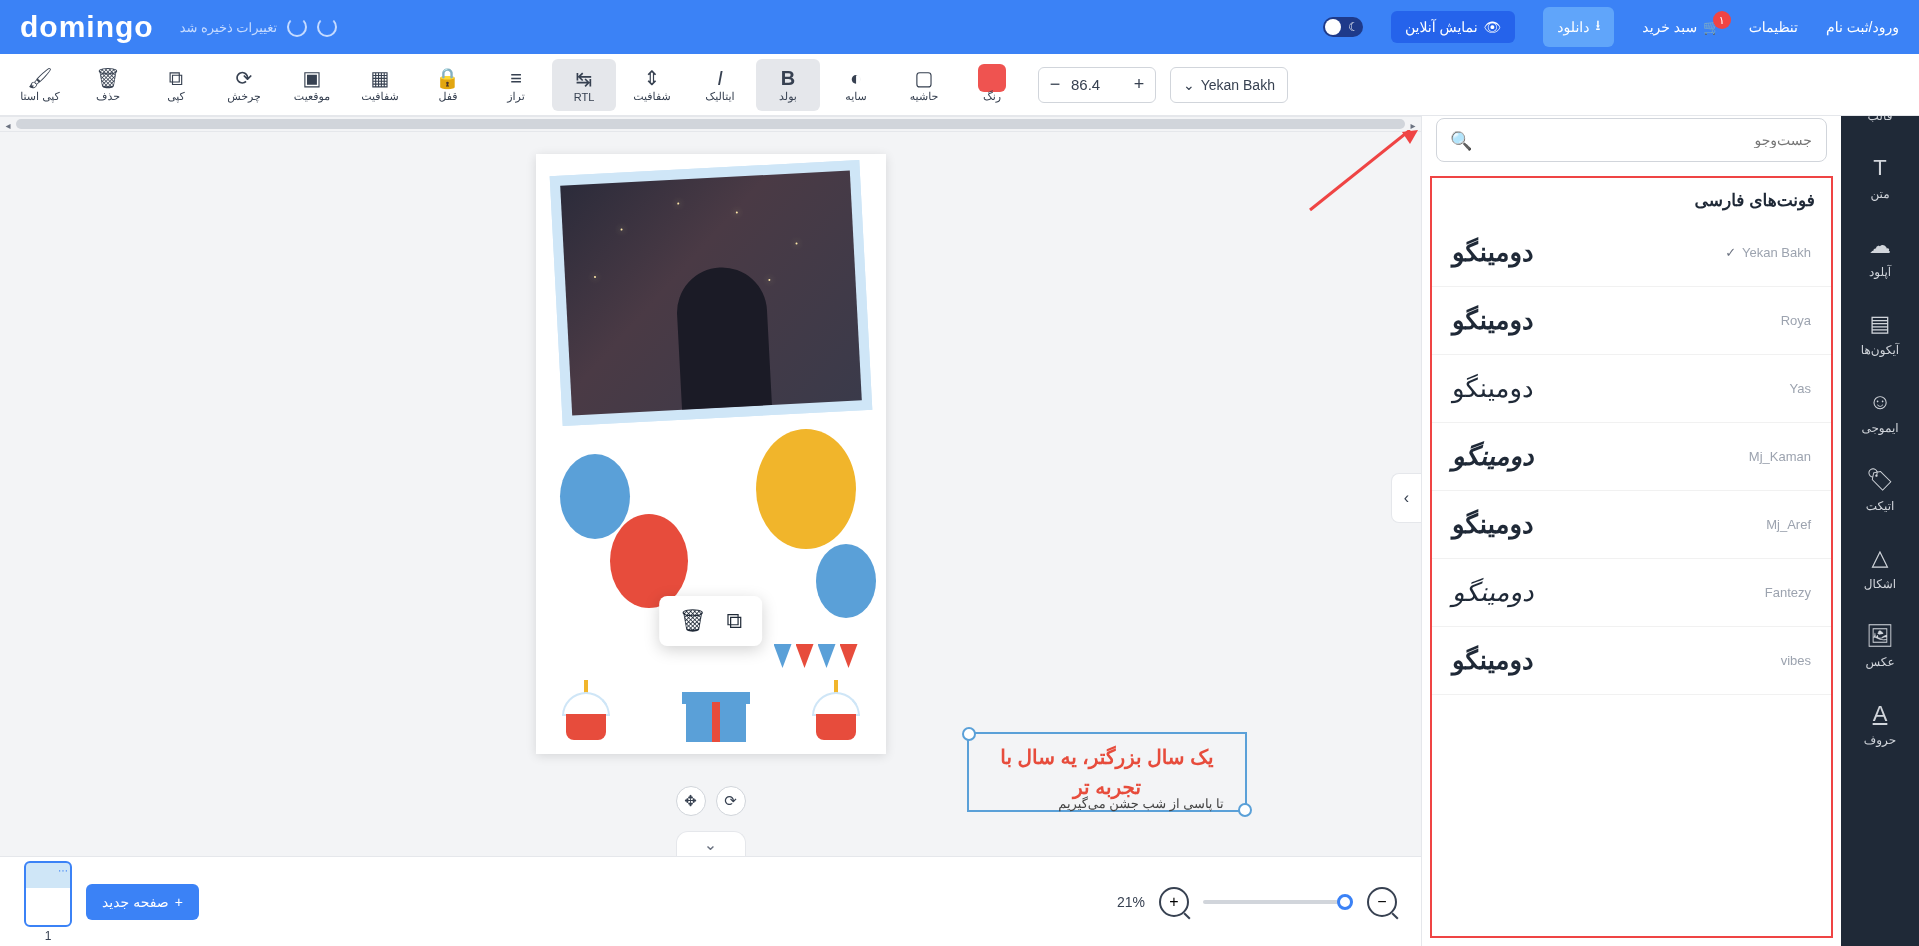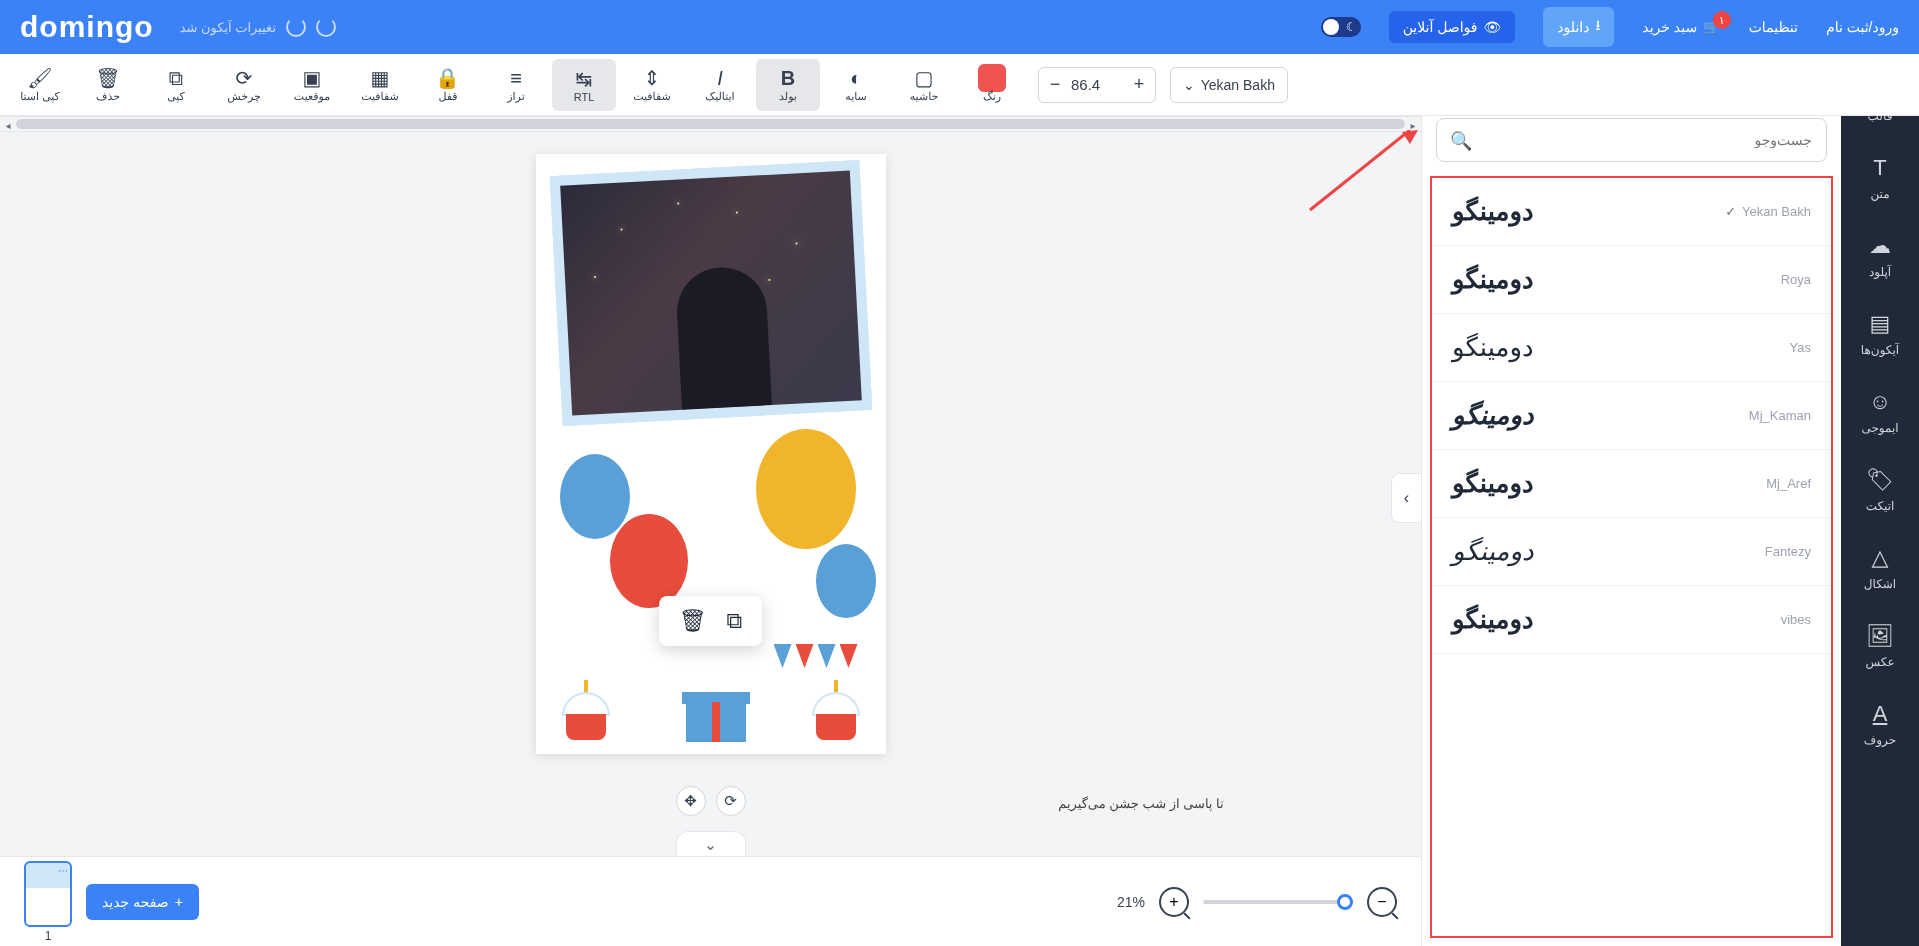--- a/index.html
+++ b/index.html
@@ -111,31 +111,31 @@
       <span>🛒</span>
       <span>سبد خرید</span>
       <span class="cart-badge">۱</span>
     </div>
     <div class="header-btn">
       <span>⭳</span>
       <span>دانلود</span>
     </div>
     <div class="header-btn primary">
       <span>👁</span>
-      <span>فواصل آنلاین</span>
+      <span>نمایش آنلاین</span>
     </div>
     <div class="toggle">
         <span class="moon">☾</span>
       </div>
   </div>
   <div class="header-left">
     <div class="save-status">
       <span class="sync-icon"></span>
       <span class="sync-icon"></span>
-      <span>تغییرات آیکون شد</span>
+      <span>تغییرات ذخیره شد</span>
     </div>
     <span class="logo">domingo</span>
   </div>
 </div>
 
 <div class="toolbar">
   <div class="tool">
       <span class="ico">🖌</span>
       <span>کپی استا</span>
     </div>
@@ -254,20 +254,23 @@
         <div class="lid"></div>
         <div class="box"></div>
         <div class="ribbon"></div>
       </div>
     <div class="cupcake" style="right:20px;left:auto">
         <div class="candle"></div>
         <div class="cream"></div>
         <div class="cup"></div>
       </div>
   </div>
+  <div class="text-sel" style="position:absolute;left:50%;transform:translateX(-50%);top:616px;width:280px">
+    <div class="h1">یک سال بزرگتر، یه سال با تجربه تر</div>
+  </div>
   <div class="subtitle" style="position:absolute;left:50%;transform:translateX(-50%);top:680px;width:280px">تا پاسی از شب جشن می‌گیریم</div>
   <div class="float-toolbar">
     <span>⧉</span>
     <span>🗑</span>
   </div>
   <div class="handle-toolbar">
     <span>⟳</span>
     <span>✥</span>
   </div>
   <div class="expand-tab">⌄</div>
@@ -275,20 +278,21 @@
 
 <div class="collapse-tab">›</div>
 
 <div class="right-panel">
   <div class="panel-title">فونت</div>
   <div class="search-wrap">
     <input placeholder="جست‌وجو" style="">
     <span class="sicon">🔍</span>
   </div>
   <div class="font-list-box">
+    <div class="font-section-title">فونت‌های فارسی</div>
     <div class="font-row">
       <span class="fname">
           <span>Yekan Bakh</span>
           <span class="check">✓</span>
         </span>
       <span class="fprev">دومینگو</span>
     </div>
     <div class="font-row">
       <span class="fname">Roya</span>
       <span class="fprev" style="font-weight:800">دومینگو</span>

